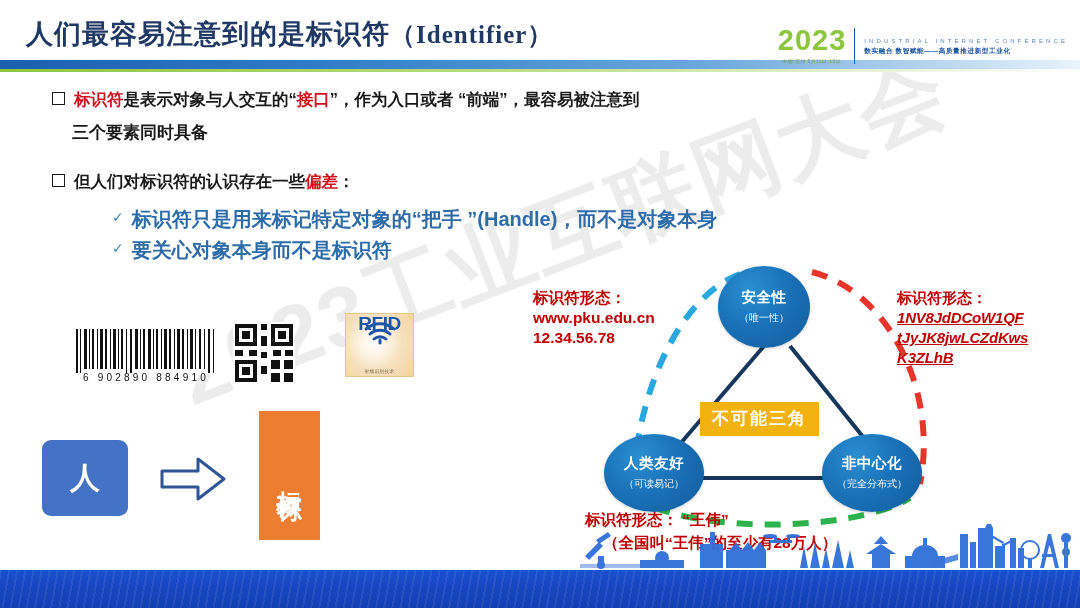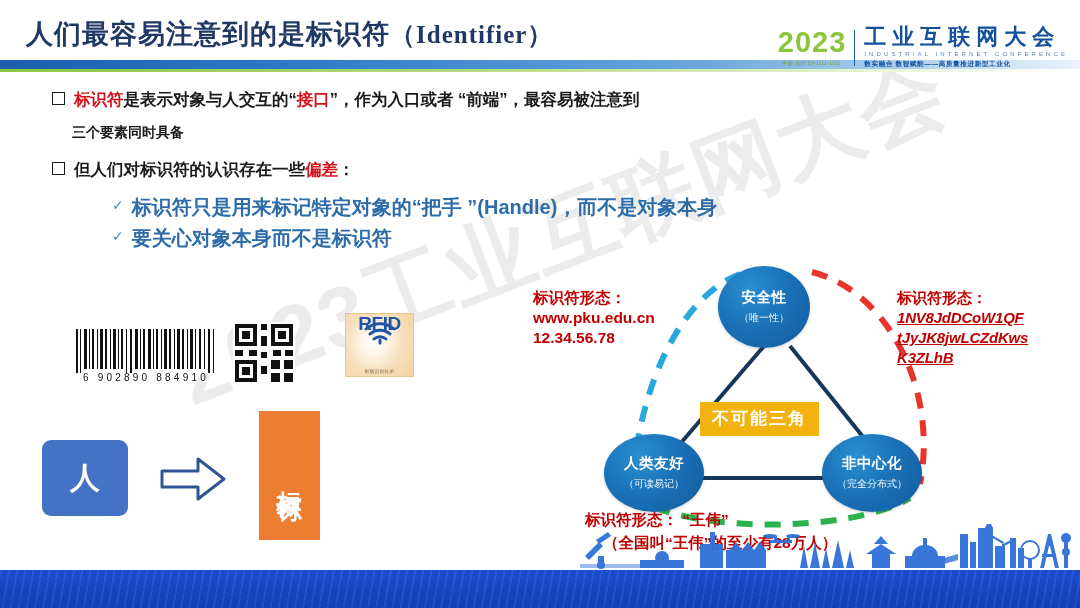--- a/index.html
+++ b/index.html
@@ -68,21 +68,21 @@
   .bullets{position:absolute;left:52px;top:86px;width:1010px;}
   .b-row{display:flex;align-items:flex-start;margin-bottom:12px;}
   .b-sq{
     width:11px;height:11px;border:1.8px solid #1a1a1a;margin-right:9px;margin-top:6px;flex:none;
   }
   .b-text{
     font-size:16.5px;font-weight:bold;color:#1a1a1a;line-height:27px;
     font-family:"Liberation Sans",sans-serif;
   }
   .b-text .red{color:#d3131b;}
-  .b-cont{margin-left:20px;font-size:14px;font-weight:bold;color:#1a1a1a;line-height:27px;margin-top:-6px;margin-bottom:10px;}
+  .b-cont{margin-left:20px;font-size:17px;font-weight:bold;color:#1a1a1a;line-height:27px;margin-top:-6px;margin-bottom:22px;}
 
   .sub-row{display:flex;align-items:flex-start;margin:7px 0 7px 60px;}
   .s-check{color:#3f87c4;font-size:14px;margin-right:8px;margin-top:2px;flex:none;}
   .s-text{font-size:20px;font-weight:bold;color:#2d6ca8;line-height:24px;}
 
   
   .barcode{position:absolute;left:72px;top:327px;width:148px;}
   .bc-bars{height:48px;width:148px;display:block;}
   .bc-digits{
     font-size:10px;color:#111;letter-spacing:3.2px;text-align:center;margin-top:-3px;
@@ -185,21 +185,20 @@
   <div class="title-rule"></div>
   <div class="title-rule2"></div>
 
   <div class="logo">
     <div class="logo-year">
       <div class="yr">2023</div>
       <div class="yrsub">中国·苏州  5月11日-13日</div>
     </div>
     <div class="logo-div"></div>
     <div class="logo-txt">
-      <div class="cn">工业互联网大会</div>
       <div class="en">INDUSTRIAL  INTERNET  CONFERENCE</div>
       <div class="tag">数实融合  数智赋能——高质量推进新型工业化</div>
     </div>
   </div>
 
   <div class="bullets">
 
     <div class="b-row">
       <div class="b-sq"></div>
       <div class="b-text">

